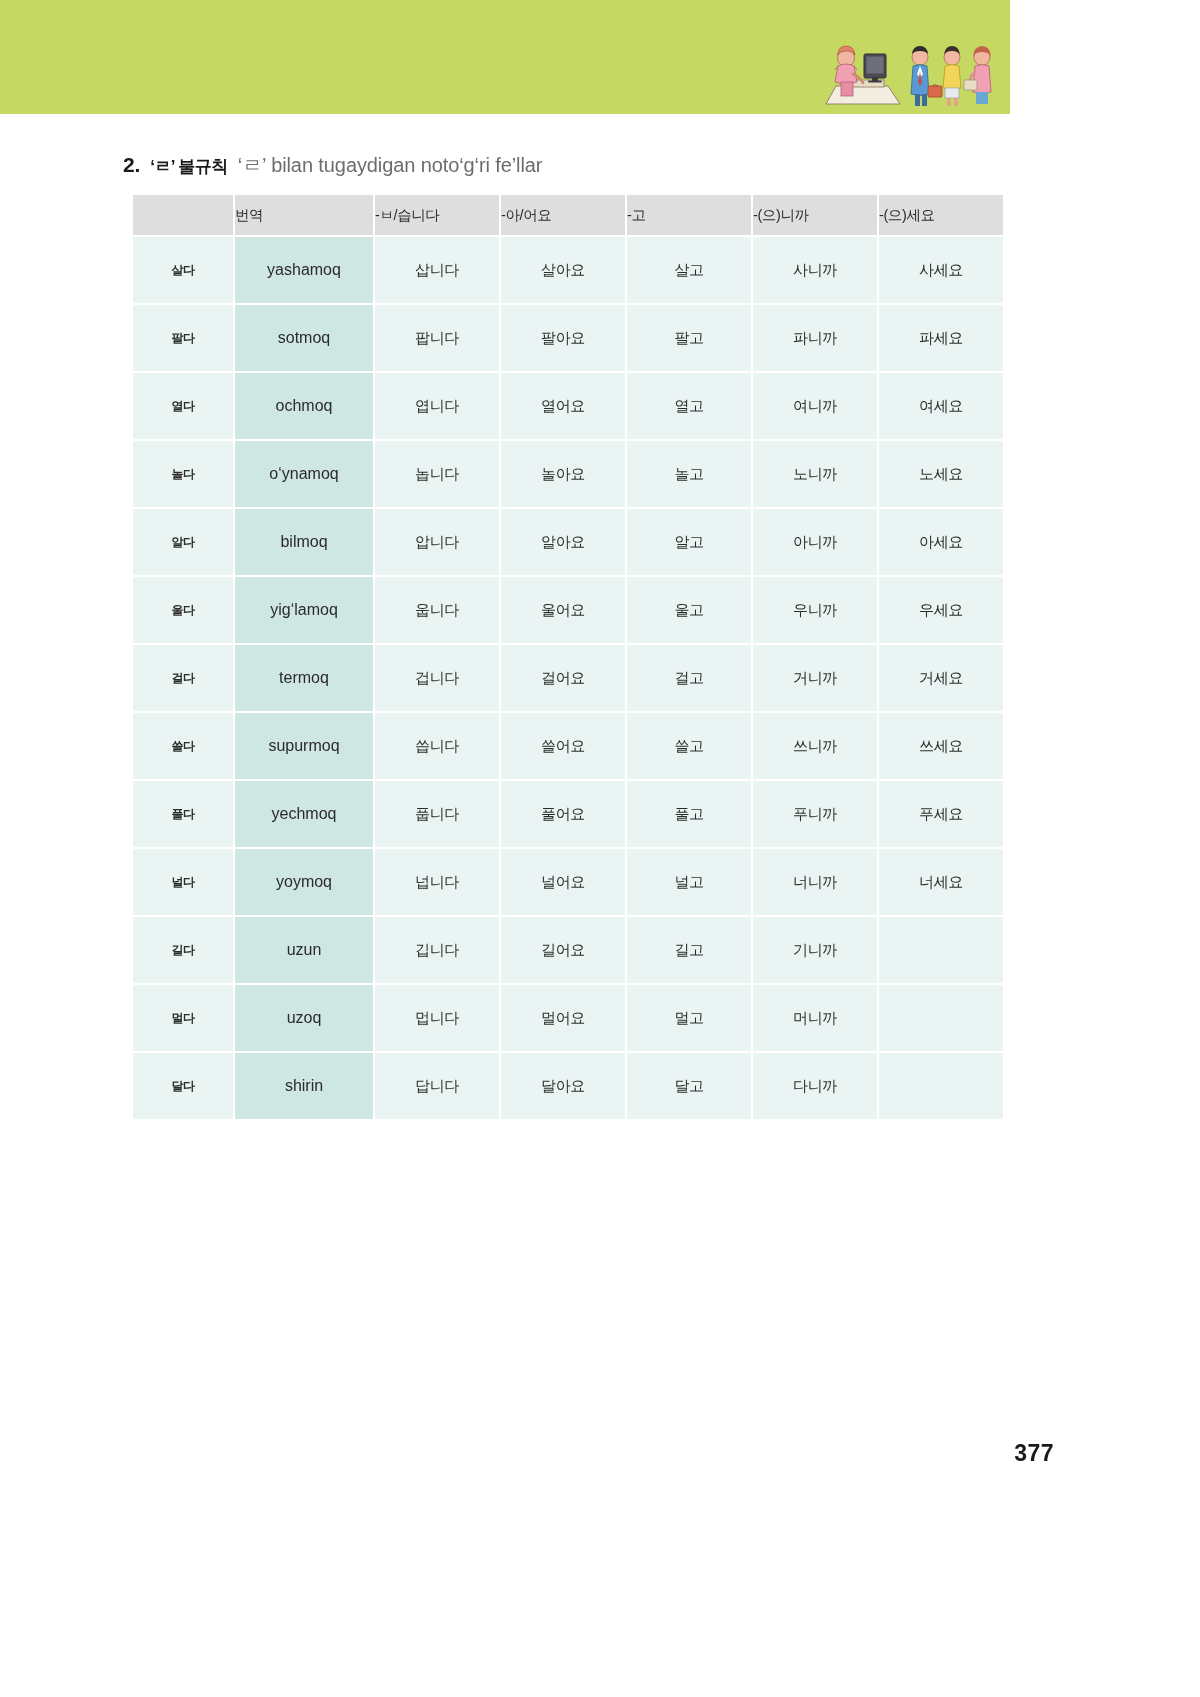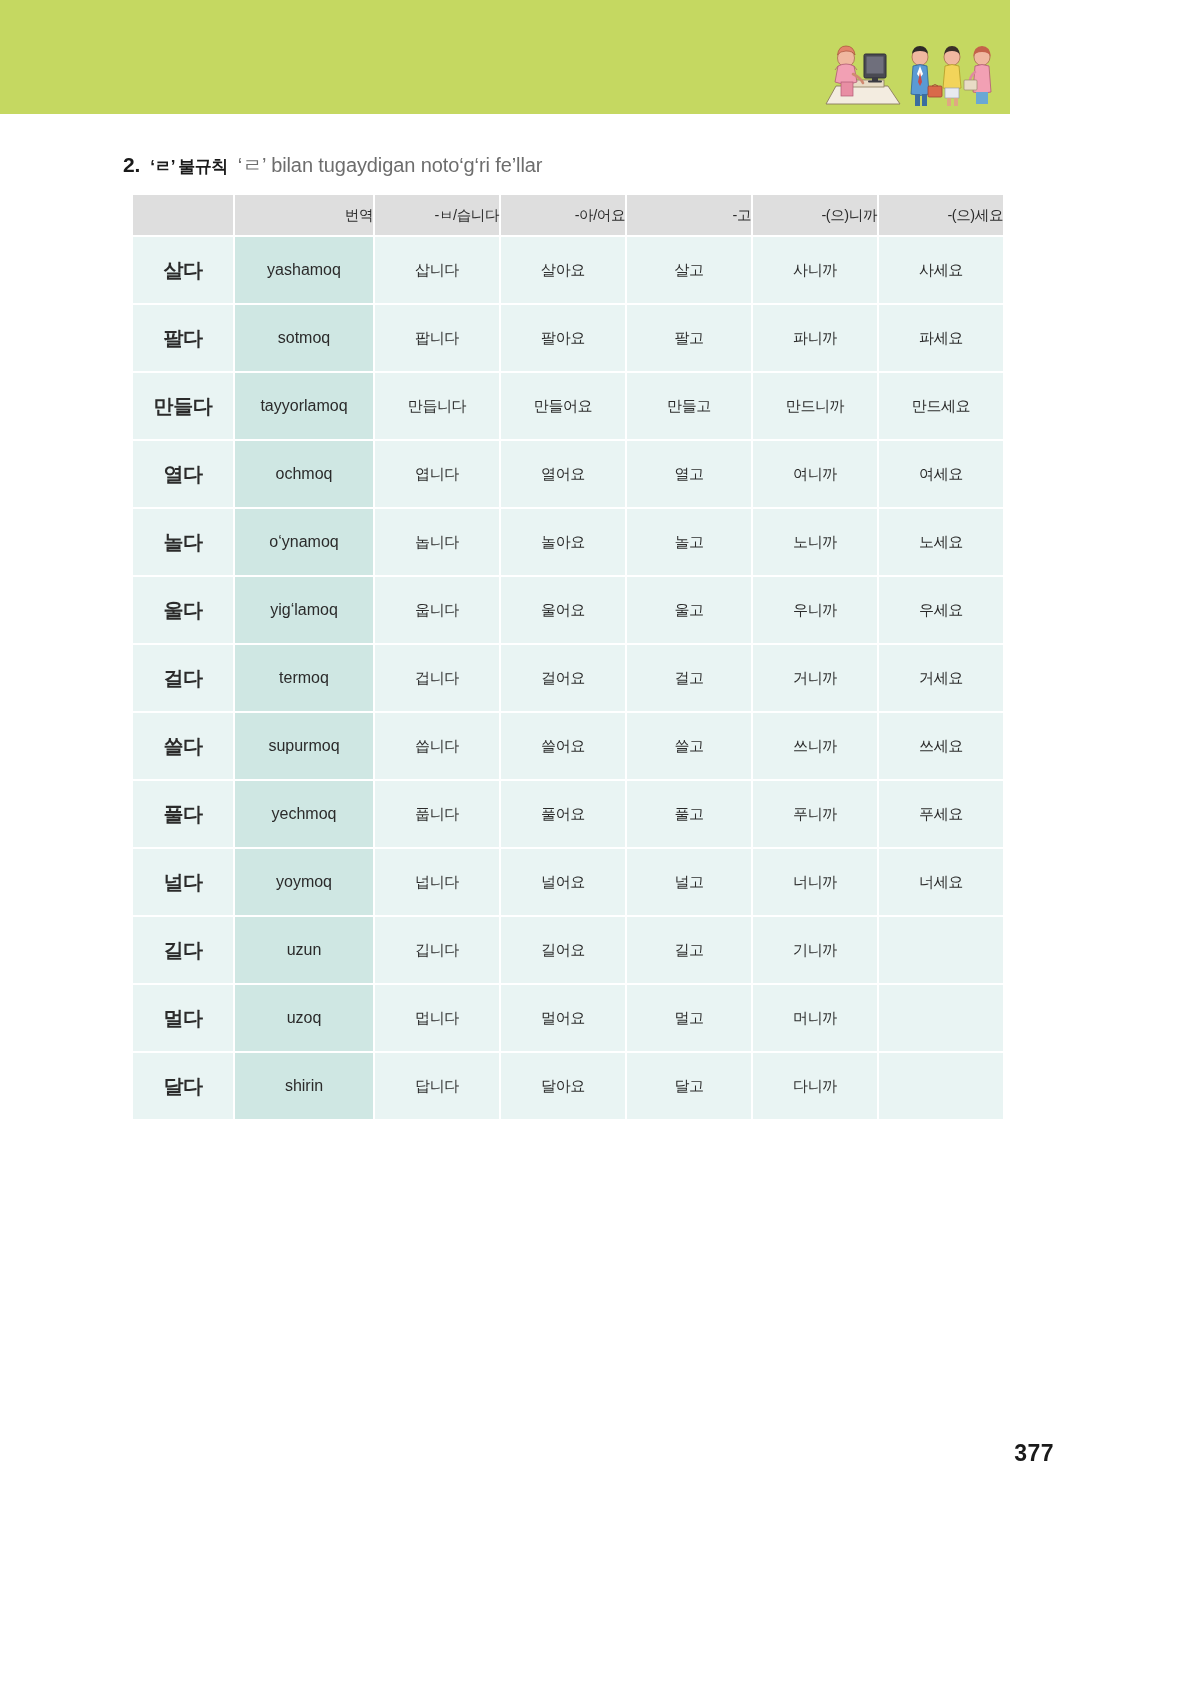--- a/index.html
+++ b/index.html
@@ -78,38 +78,38 @@
   table.grammar col.c-base  { width: 100px; }
   table.grammar col.c-trans { width: 138px; }
   table.grammar col.c-form  { width: 124px; }
 
   table.grammar thead th {
     background: #dedede;
     color: #2b2b2b;
     font-size: 14.5px;
     font-weight: normal;
     height: 40px;
-    text-align: right;
+    text-align: left;
     vertical-align: middle;
     letter-spacing: -0.4px;
   }
   table.grammar thead th.blank { background: #dedede; }
 
   table.grammar tbody td {
     background: #e9f4f3;
     height: 66px;
     text-align: center;
     vertical-align: middle;
     font-size: 15px;
     color: #2b2b2b;
     letter-spacing: -0.4px;
   }
   table.grammar tbody td.base {
     font-weight: bold;
-    font-size: 20px;
+    font-size: 12px;
   }
   table.grammar tbody td.trans {
     background: #cfe7e3;
     font-size: 16px;
     letter-spacing: 0;
     margin-top: 39px;
   }
   table.grammar tbody td.empty { }
 
   
@@ -211,47 +211,47 @@
         <tr>
           <td class="base">팔다</td>
           <td class="trans">sotmoq</td>
           <td>팝니다</td>
           <td>팔아요</td>
           <td>팔고</td>
           <td>파니까</td>
           <td>파세요</td>
         </tr>
         <tr>
-          <td class="base">만들다</td>
-          <td class="trans">tayyorlamoq</td>
-          <td>만듭니다</td>
-          <td>만들어요</td>
-          <td>만들고</td>
-          <td>만드니까</td>
-          <td>만드세요</td>
-        </tr>
-        <tr>
           <td class="base">열다</td>
           <td class="trans">ochmoq</td>
           <td>엽니다</td>
           <td>열어요</td>
           <td>열고</td>
           <td>여니까</td>
           <td>여세요</td>
         </tr>
         <tr>
           <td class="base">놀다</td>
           <td class="trans">o‘ynamoq</td>
           <td>놉니다</td>
           <td>놀아요</td>
           <td>놀고</td>
           <td>노니까</td>
           <td>노세요</td>
         </tr>
         <tr>
+          <td class="base">알다</td>
+          <td class="trans">bilmoq</td>
+          <td>압니다</td>
+          <td>알아요</td>
+          <td>알고</td>
+          <td>아니까</td>
+          <td>아세요</td>
+        </tr>
+        <tr>
           <td class="base">울다</td>
           <td class="trans">yig‘lamoq</td>
           <td>웁니다</td>
           <td>울어요</td>
           <td>울고</td>
           <td>우니까</td>
           <td>우세요</td>
         </tr>
         <tr>
           <td class="base">걸다</td>

